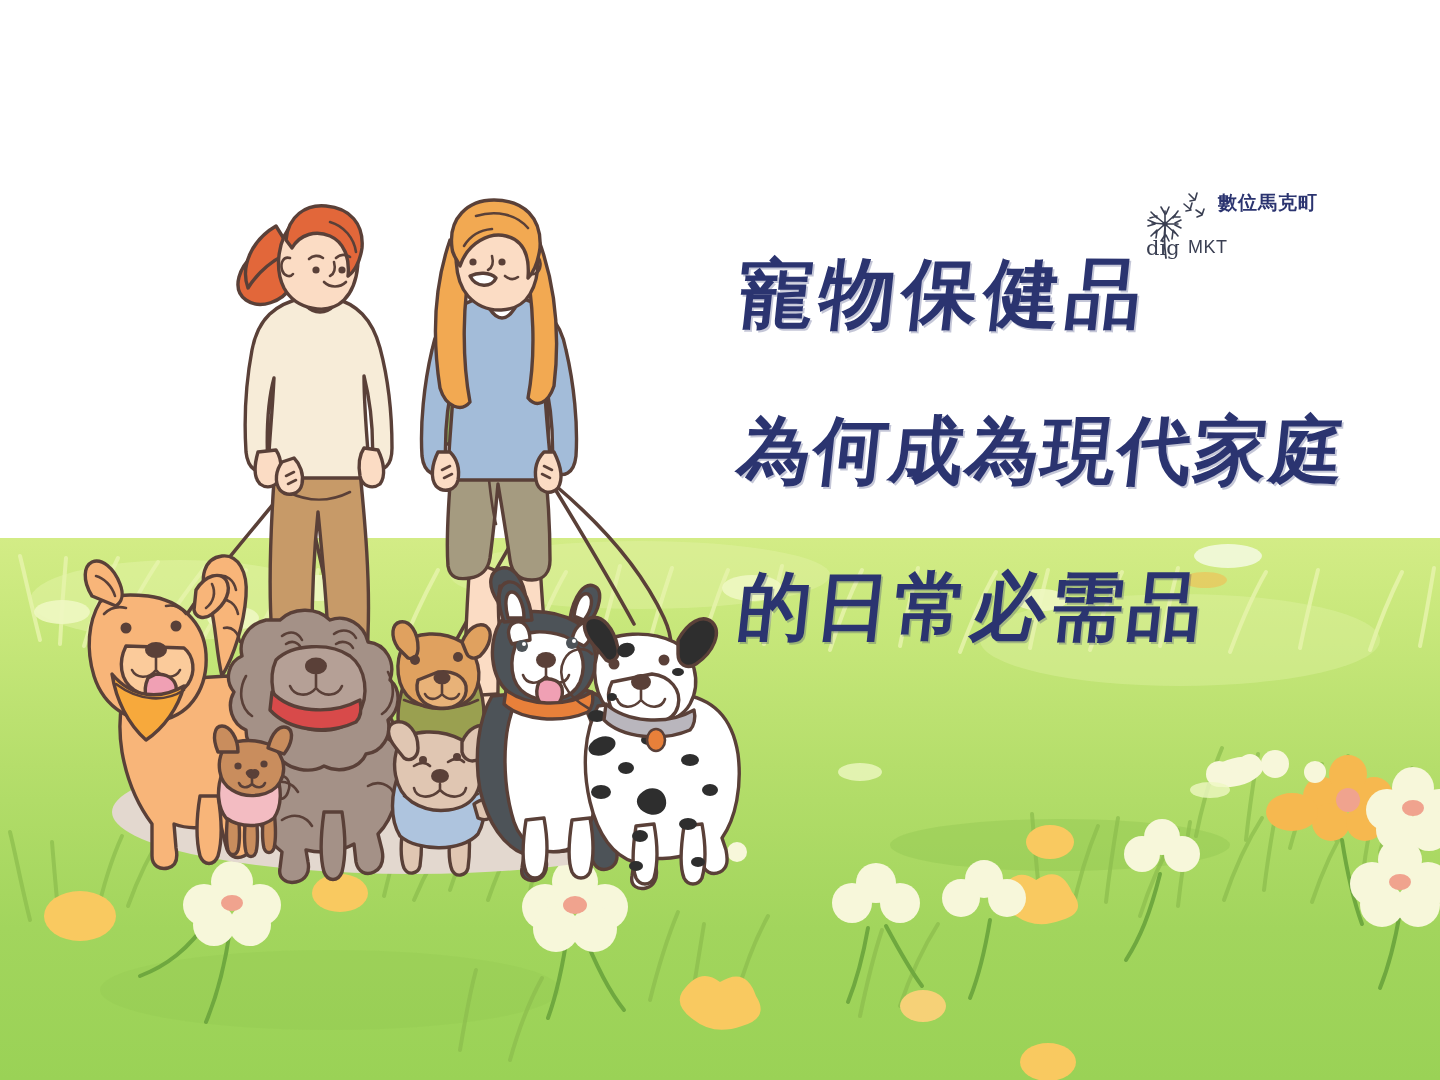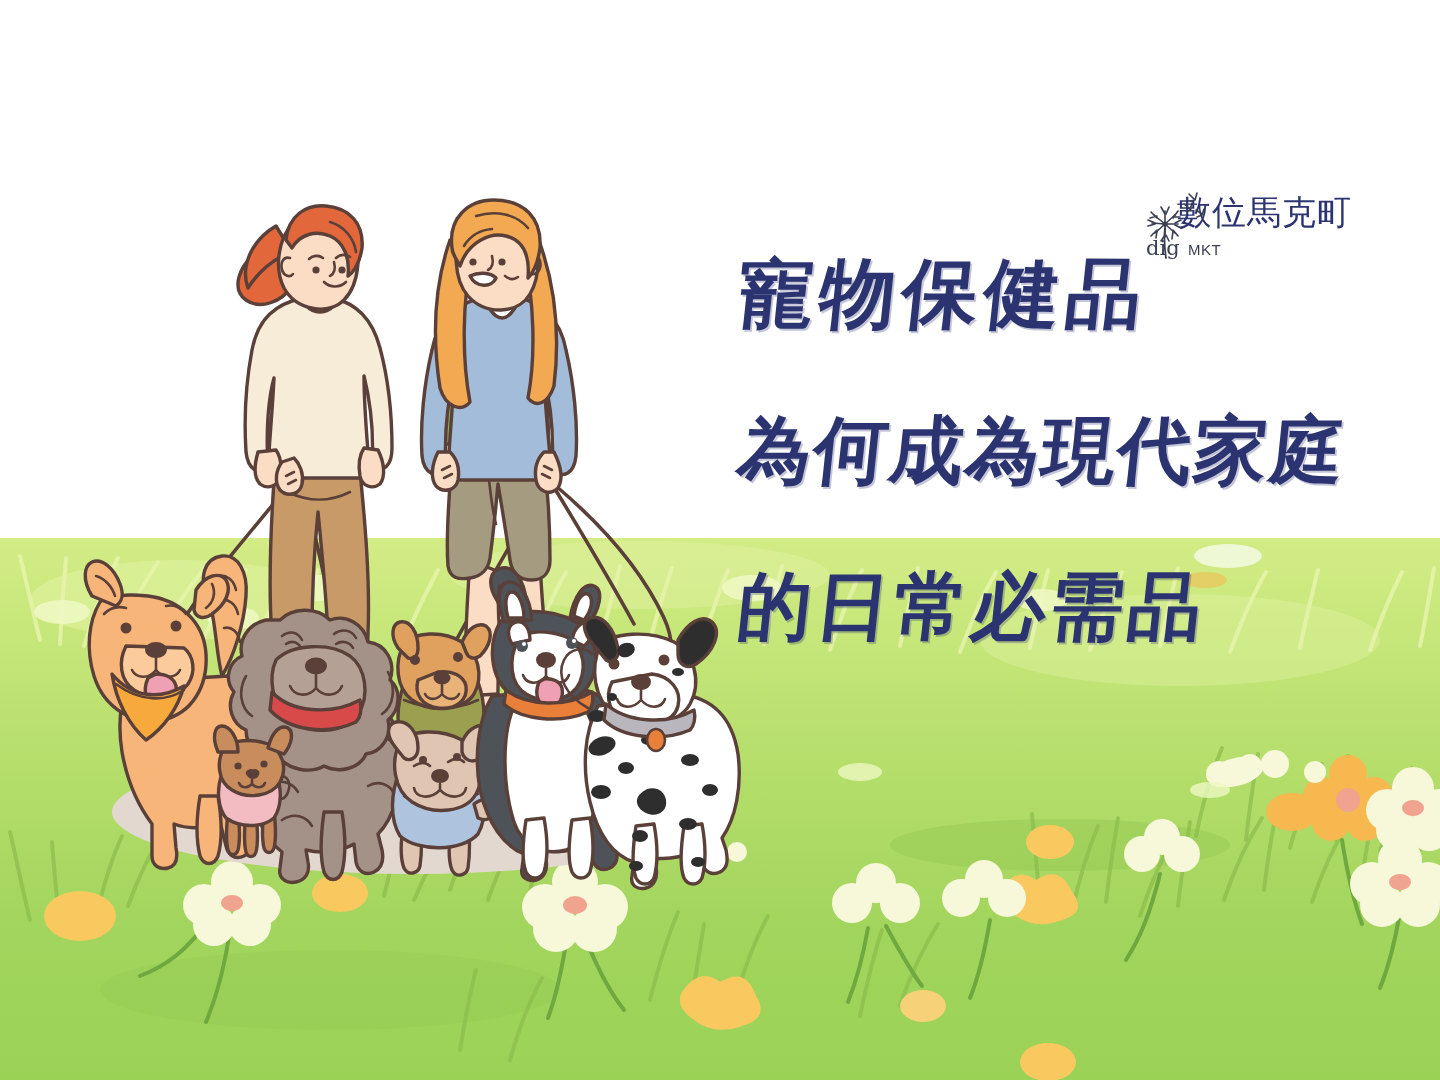--- a/index.html
+++ b/index.html
@@ -47,26 +47,26 @@
   .logo-mark { position:relative; width:70px; height:70px; }
   .logo-mark svg { position:absolute; left:0; top:0; }
   .logo-dig {
     position:absolute; left:6px; bottom:0px;
     font-family:"DejaVu Serif","Liberation Serif",serif;
     font-size:21px; color:#3a3f52; letter-spacing:0px;
   }
   .logo-mkt {
     position:absolute; left:48px; bottom:2px;
     font-family:"Liberation Sans",sans-serif;
-    font-size:15px; color:#3a3f52; letter-spacing:0.5px;
+    font-size:18px; color:#3a3f52; letter-spacing:0.5px;
   }
   .logo-cn {
     margin-left:8px; padding-bottom:2px;
     font-family:"DejaVu Sans","Liberation Sans",sans-serif;
-    font-weight:normal; font-size:34px; color:#2b3470; letter-spacing:1px;
+    font-weight:bold; font-size:19px; color:#2b3470; letter-spacing:1px;
     white-space:nowrap;
   }
 </style>
 </head>
 <body>
 
 <div id="stage">
 
   <div class="sky"></div>
   <div class="meadow"></div>

